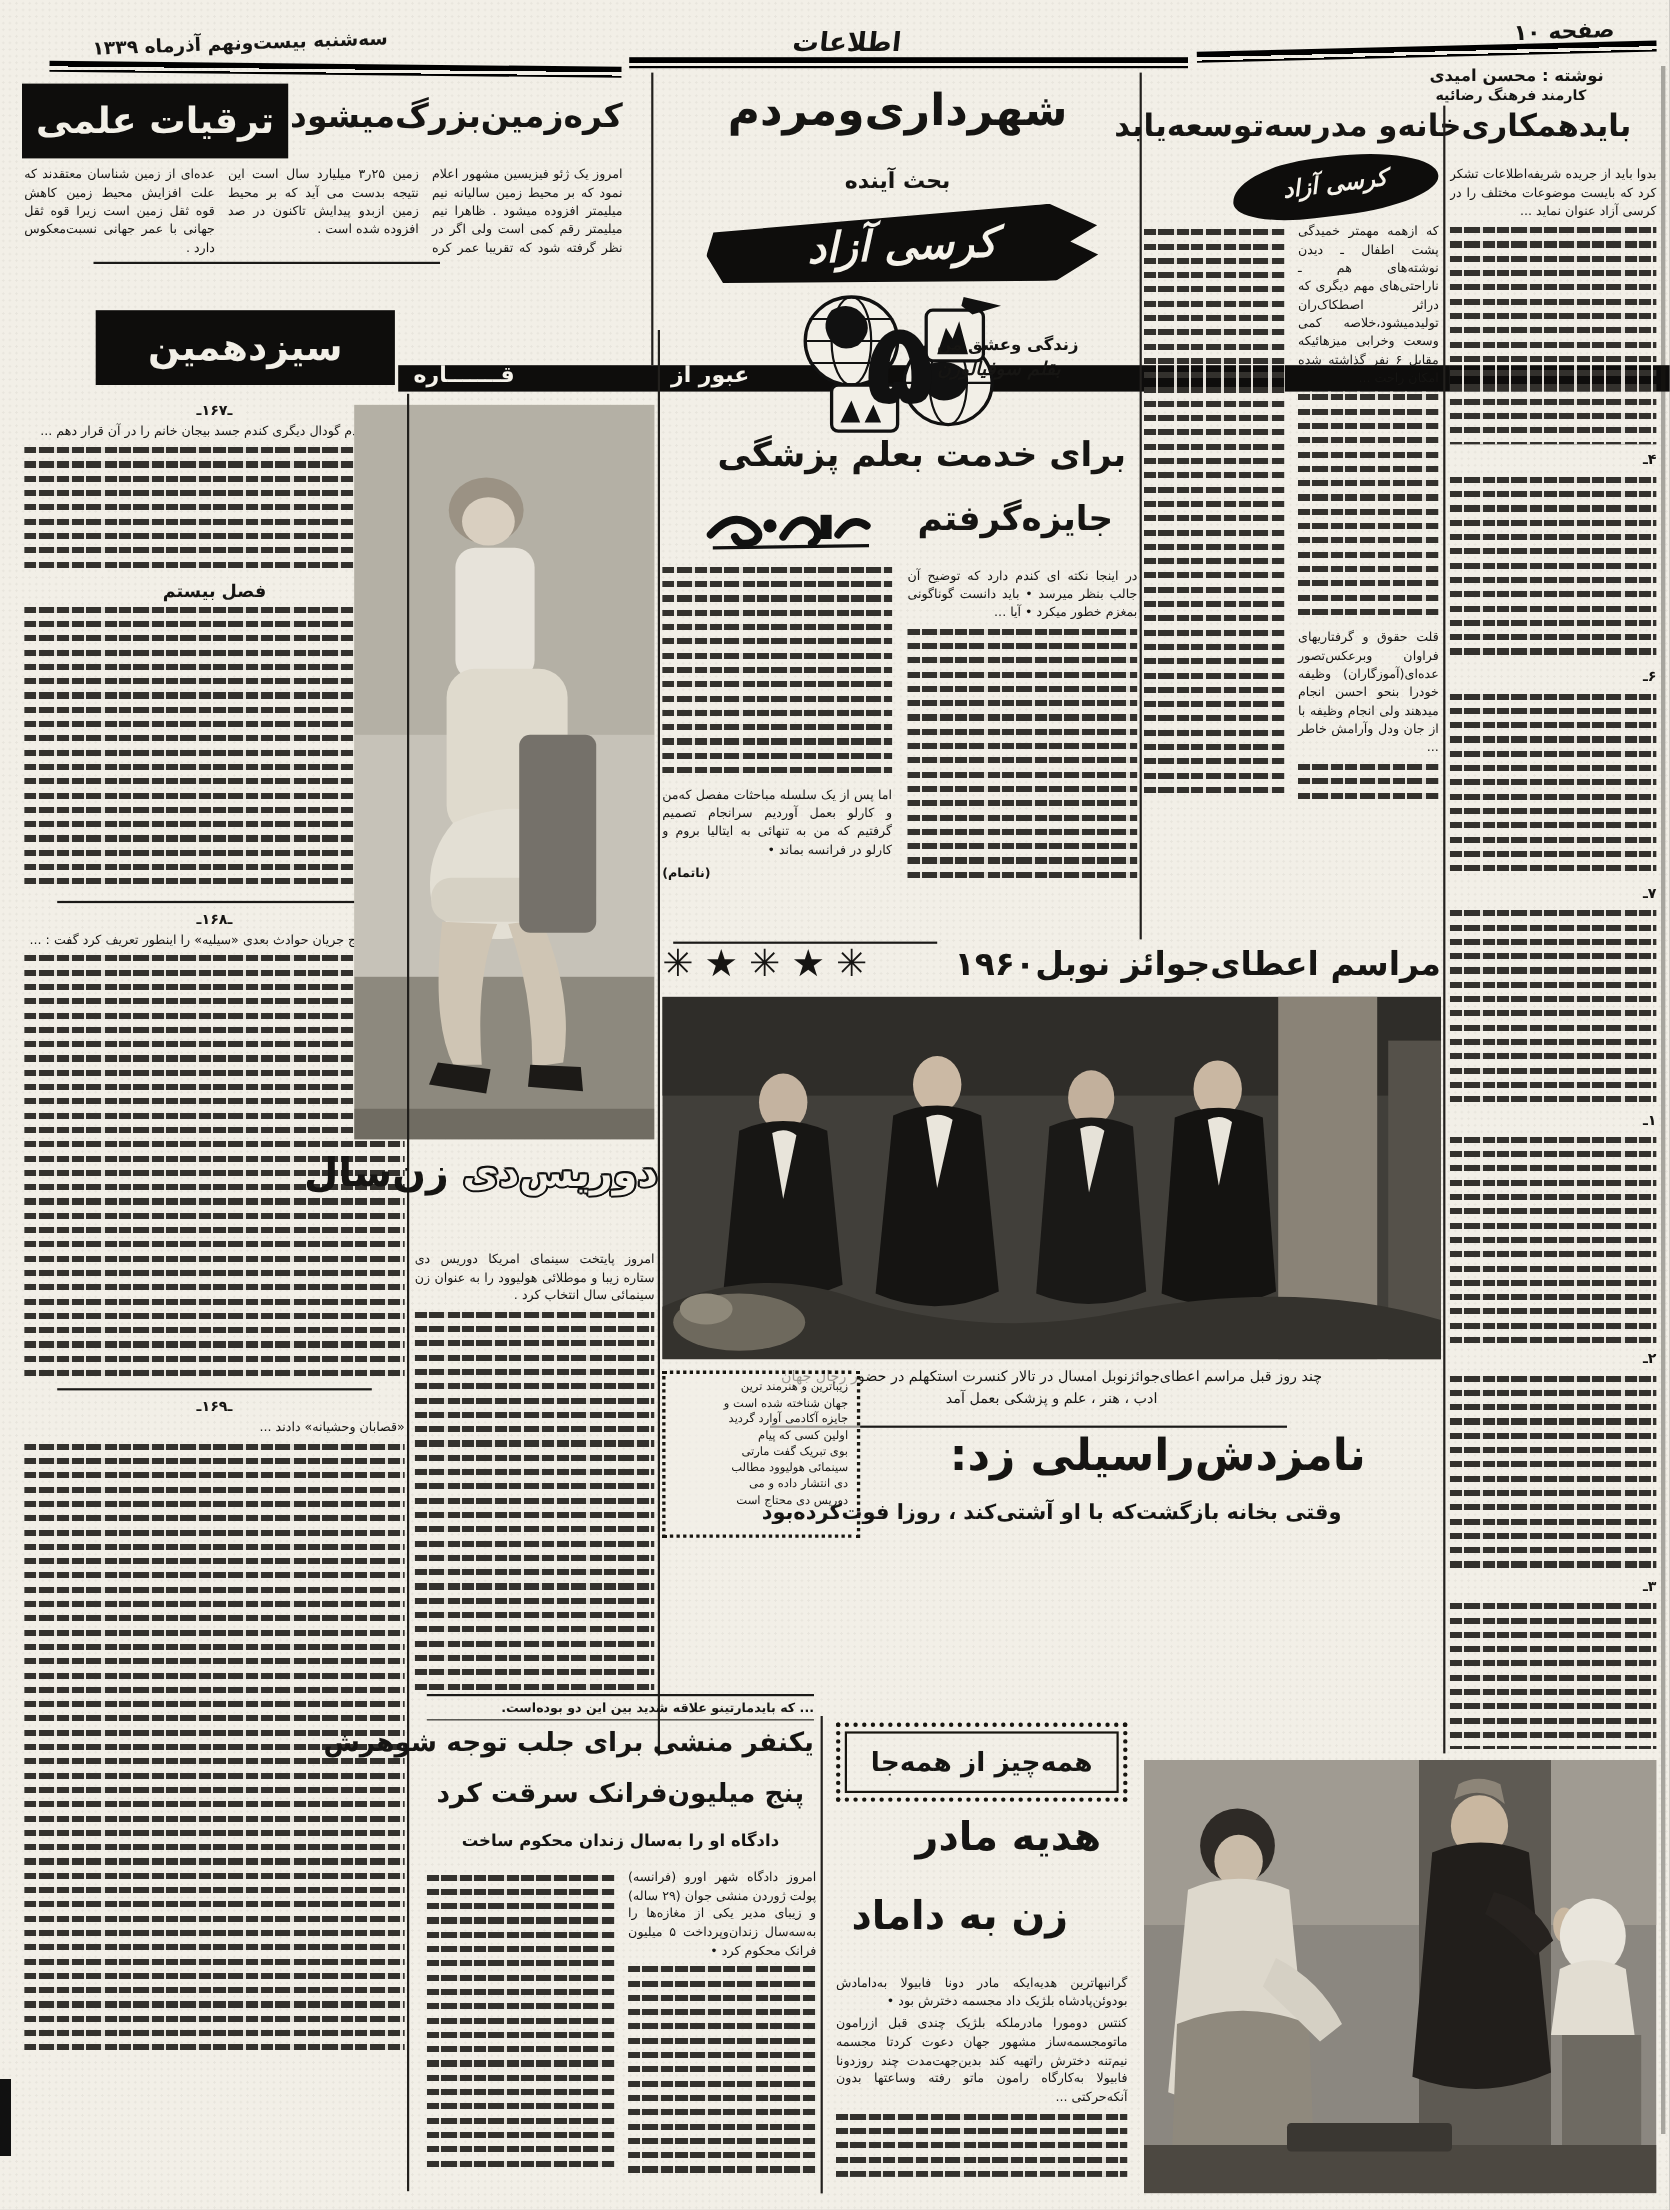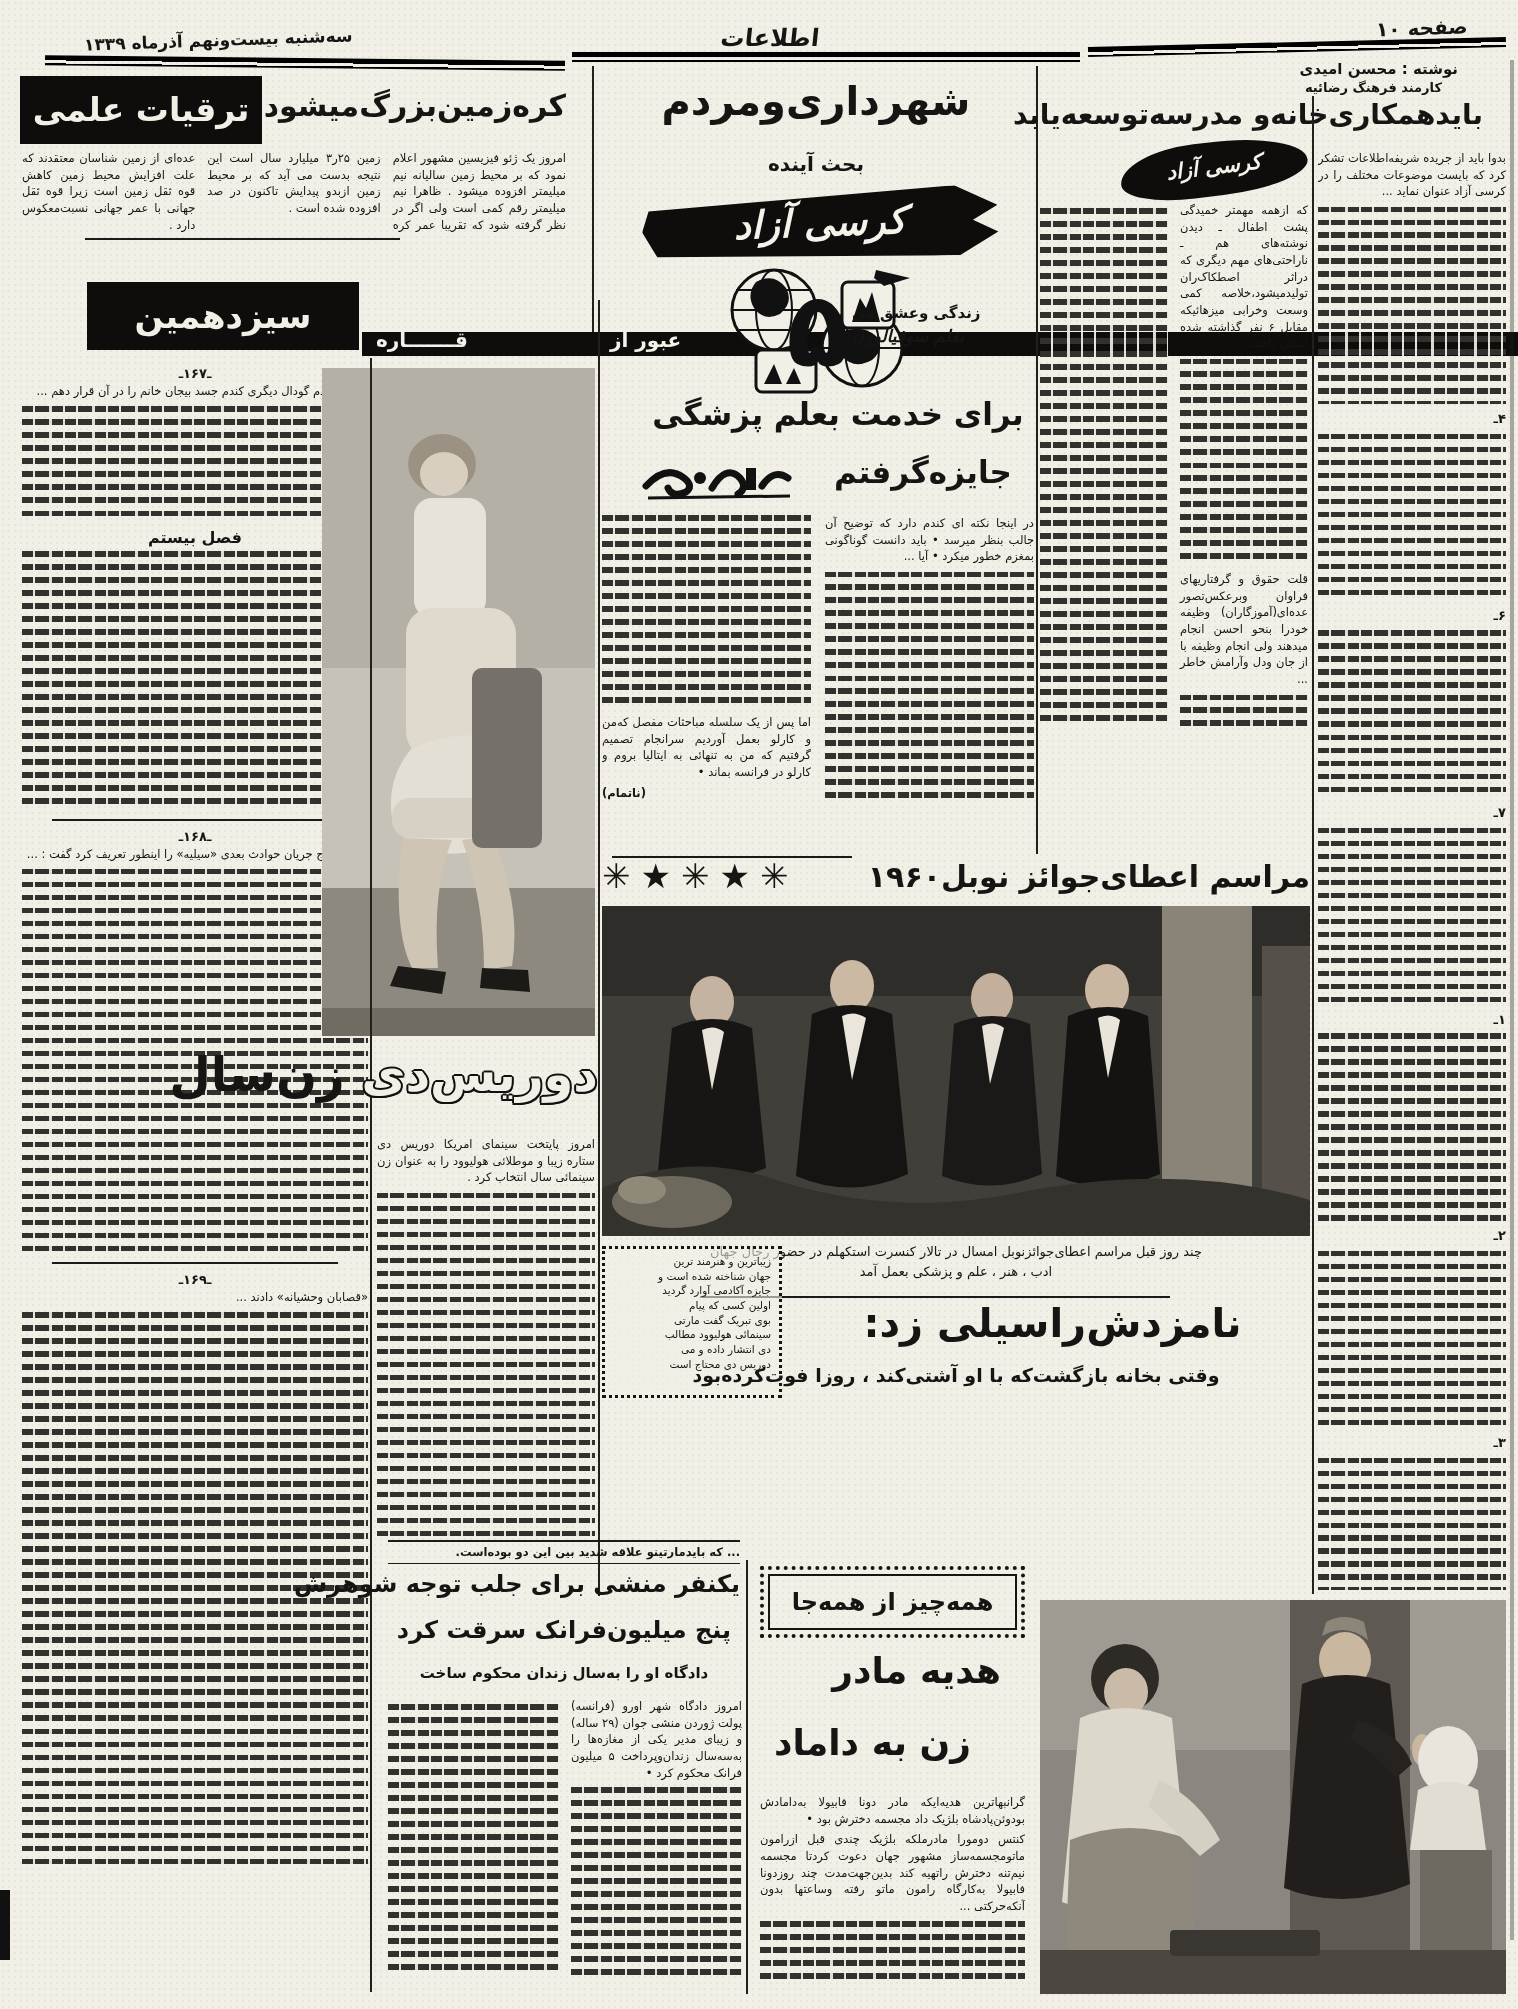--- a/index.html
+++ b/index.html
@@ -228,21 +228,21 @@
       <ellipse cx="70" cy="296" rx="60" ry="26" fill="#6e695d"></ellipse>
       <ellipse cx="40" cy="284" rx="24" ry="14" fill="#8f897a"></ellipse>
     </svg>
   </div>
   <div class="abs cap ctr" style="left:602px;top:1242px;width:708px;">
     <div>چند روز قبل مراسم اعطای‌جوائزنوبل امسال در تالار کنسرت استکهلم در حضور رجال جهان</div>
     <div>ادب ، هنر ، علم و پزشکی بعمل آمد</div>
   </div>
   <div class="abs hrule" style="left:700px;top:1296px;width:470px;height:2px;"></div>
 
-  <div class="abs nw" style="left:374px;top:1046px;width:224px;text-align:center;font-size:48px;font-weight:bold;">
+  <div class="abs nw" style="left:374px;top:1046px;width:224px;text-align:center;font-size:36px;font-weight:bold;">
     <span class="outline">دوریس‌دی</span>
     <span>زن‌سال</span>
   </div>
   <div class="abs small just" style="left:377px;top:1136px;width:218px;height:418px;overflow:hidden;">
     <p>امروز پایتخت سینمای امریکا دوریس دی ستاره زیبا و موطلائی هولیوود را به عنوان زن سینمائی سال انتخاب کرد .</p>
     <div class="tx" style="height:352px;"></div>
   </div>
   <div class="abs starbox tiny just" style="left:602px;top:1246px;width:180px;height:152px;padding:5px 8px;box-sizing:border-box;overflow:hidden;">
     <div>زیباترین و هنرمند ترین</div>
     <div>جهان شناخته شده است و</div>

